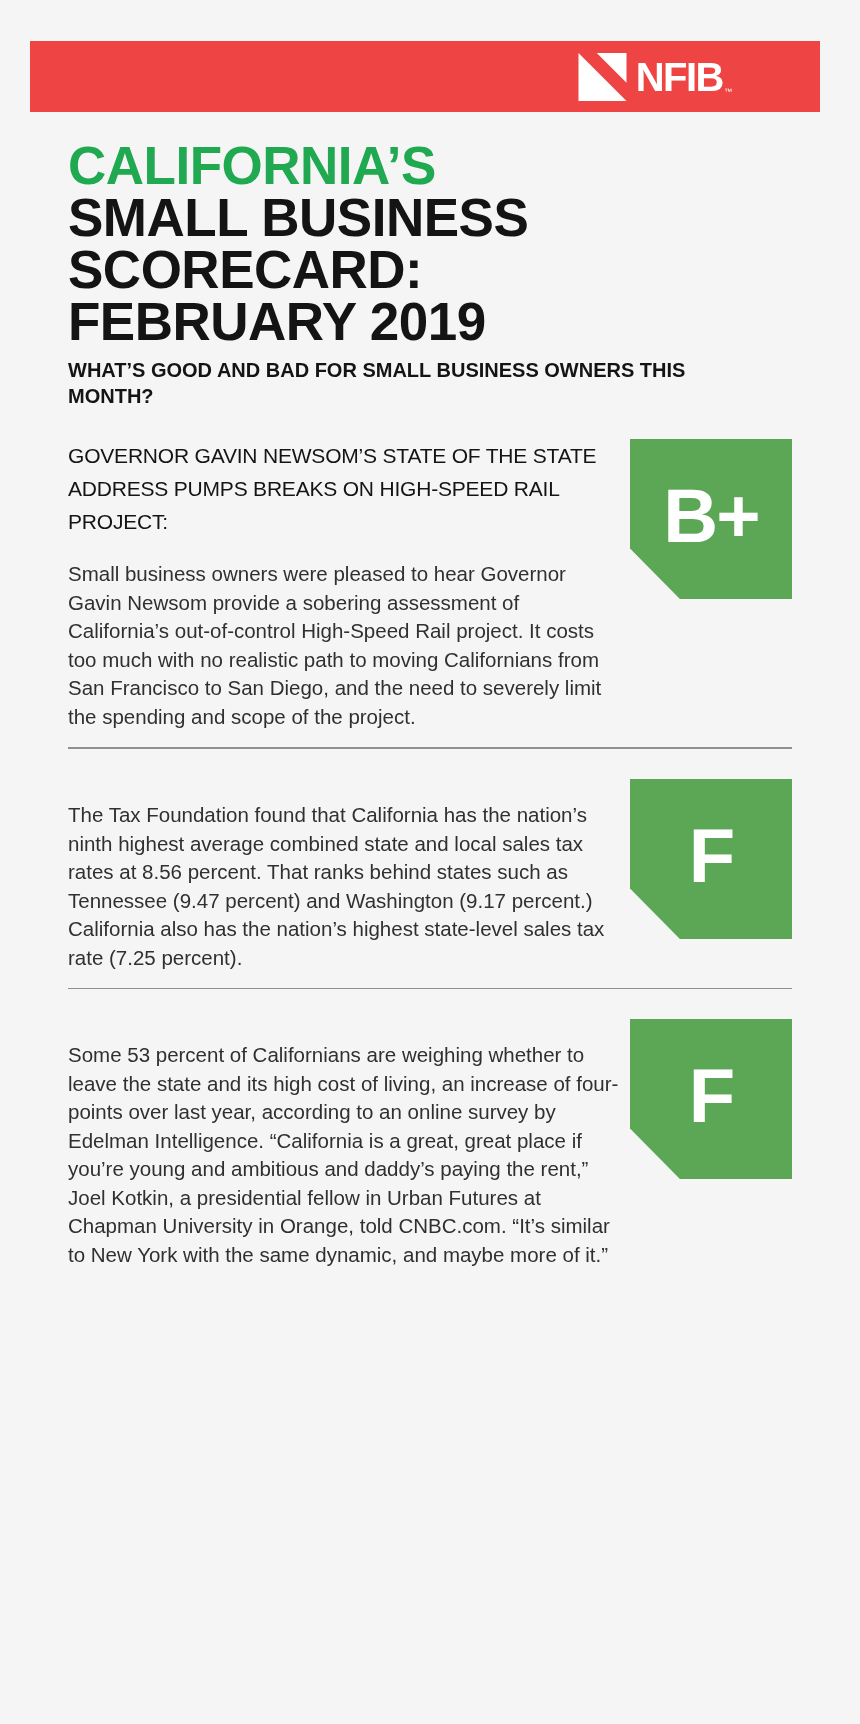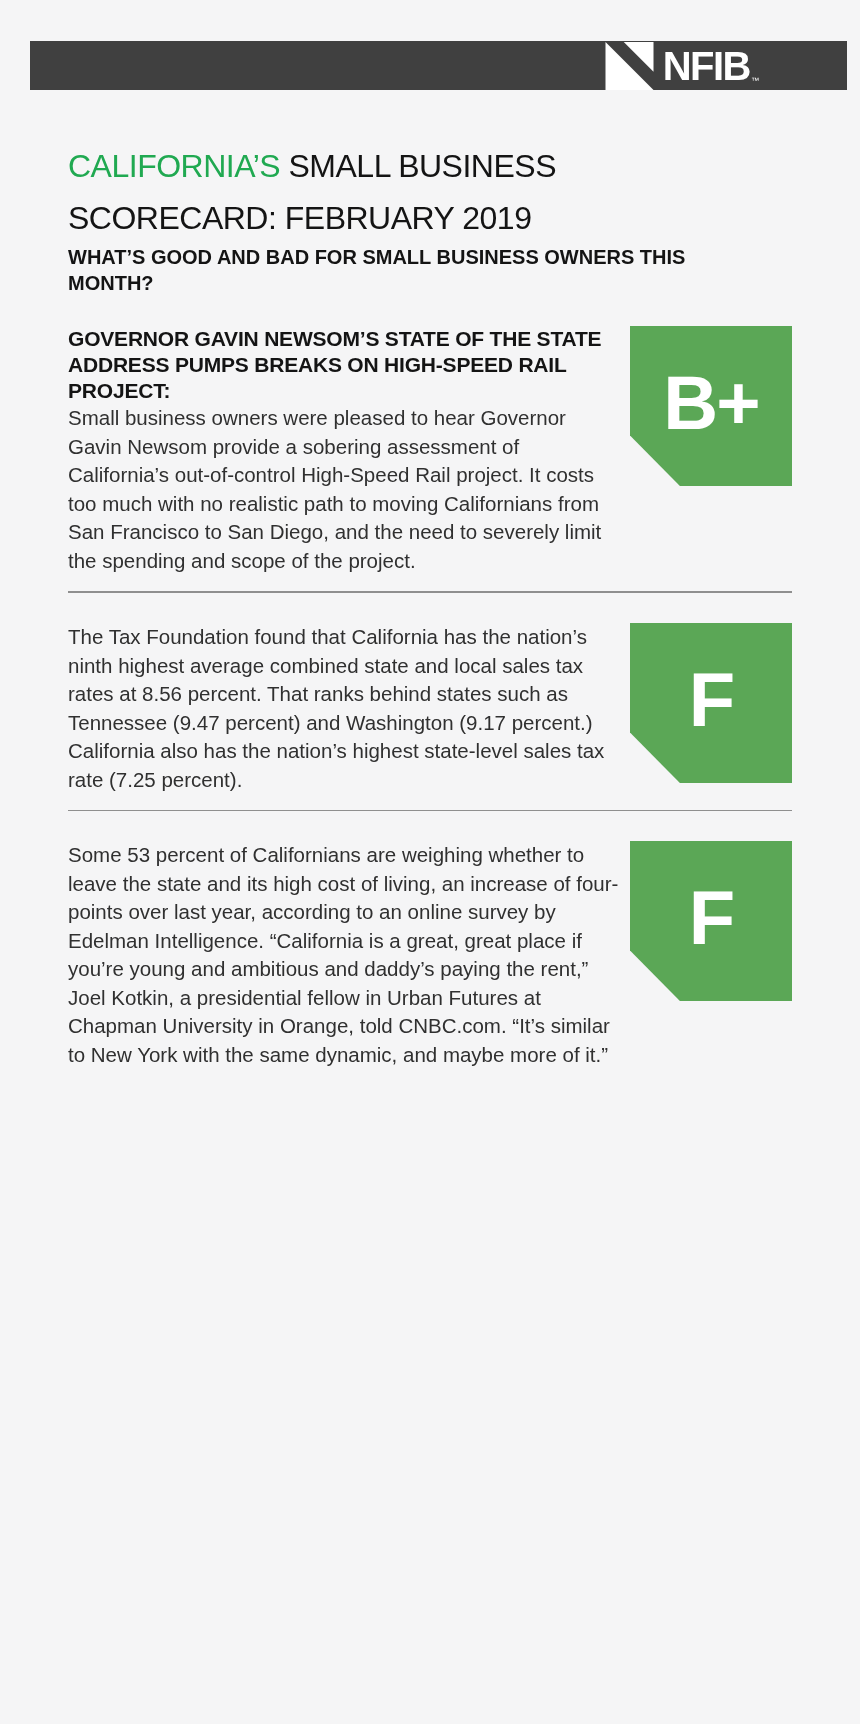--- a/index.html
+++ b/index.html
@@ -7,23 +7,23 @@
   body {
     width: 860px;
     height: 1724px;
     background: #f5f5f6;
     font-family: "Liberation Sans", sans-serif;
     overflow: hidden;
   }
 
   
   .topbar {
-    margin: 41px 13px 0 30px;
-    height: 49px;
-    background: #404040;
+    margin: 41px 40px 0 30px;
+    height: 71px;
+    background: #ef4444;
     display: flex;
     align-items: center;
     justify-content: flex-end;
     padding-right: 88px;
   }
   .logo {
     display: flex;
     align-items: center;
   }
   .logo-icon {
@@ -43,54 +43,56 @@
     color: #ffffff;
     font-size: 8px;
     align-self: flex-end;
     margin: 0 0 5px 1px;
   }
 
   
   .content { padding: 0 68px; }
 
   h1.page-title {
-    margin-top: 50px;
+    margin-top: 28px;
     width: 545px;
-    font-size: 32px;
+    font-size: 53px;
     line-height: 52px;
-    font-weight: normal;
+    font-weight: bold;
     letter-spacing: -0.5px;
     color: #141414;
   }
   h1.page-title .highlight { color: #20a951; }
 
   h2.page-subtitle {
+    margin-top: 9px;
     max-width: 705px;
     font-size: 20px;
     line-height: 26px;
     font-weight: bold;
     color: #141414;
   }
 
   
   .grade-section {
     display: flex;
     align-items: flex-start;
     padding: 30px 0 16px;
   }
   .section-text { width: 552px; }
   .section-text h3 {
     max-width: 540px;
     font-size: 21px;
-    line-height: 26px;
-    font-weight: bold;
+    line-height: 33px;
+    font-weight: normal;
     color: #141414;
     letter-spacing: -0.2px;
   }
   .section-text p {
+    margin-top: 22px;
     font-size: 20.5px;
     line-height: 28.5px;
     color: #303030;
   }
   .grade-badge {
     margin-left: auto;
     width: 162px;
     height: 160px;
     background: #5ba756;
     clip-path: polygon(0 0, 100% 0, 100% 100%, 30.8% 100%, 0 68.5%);

